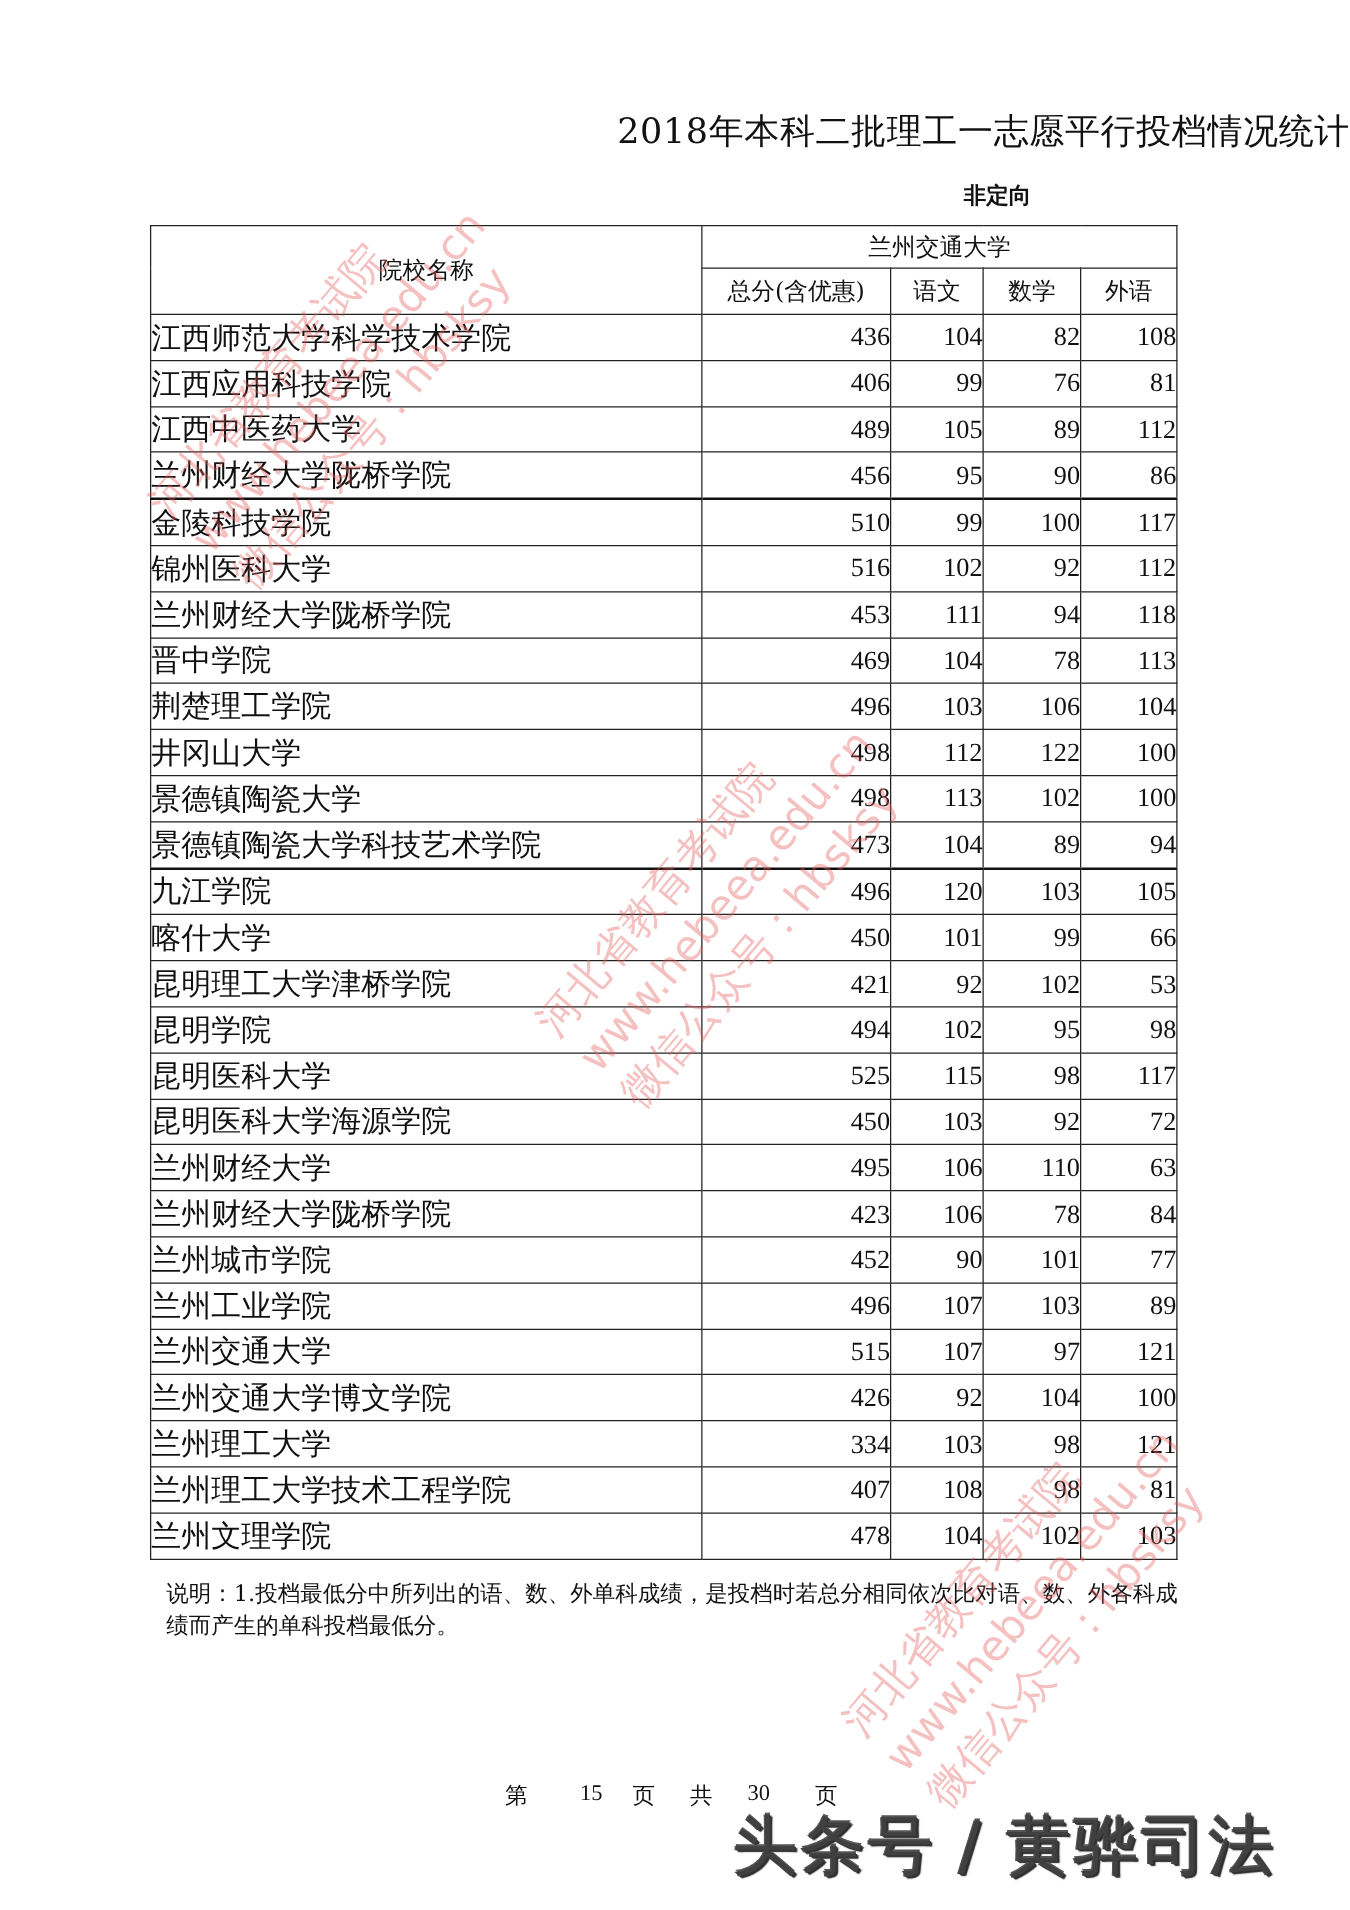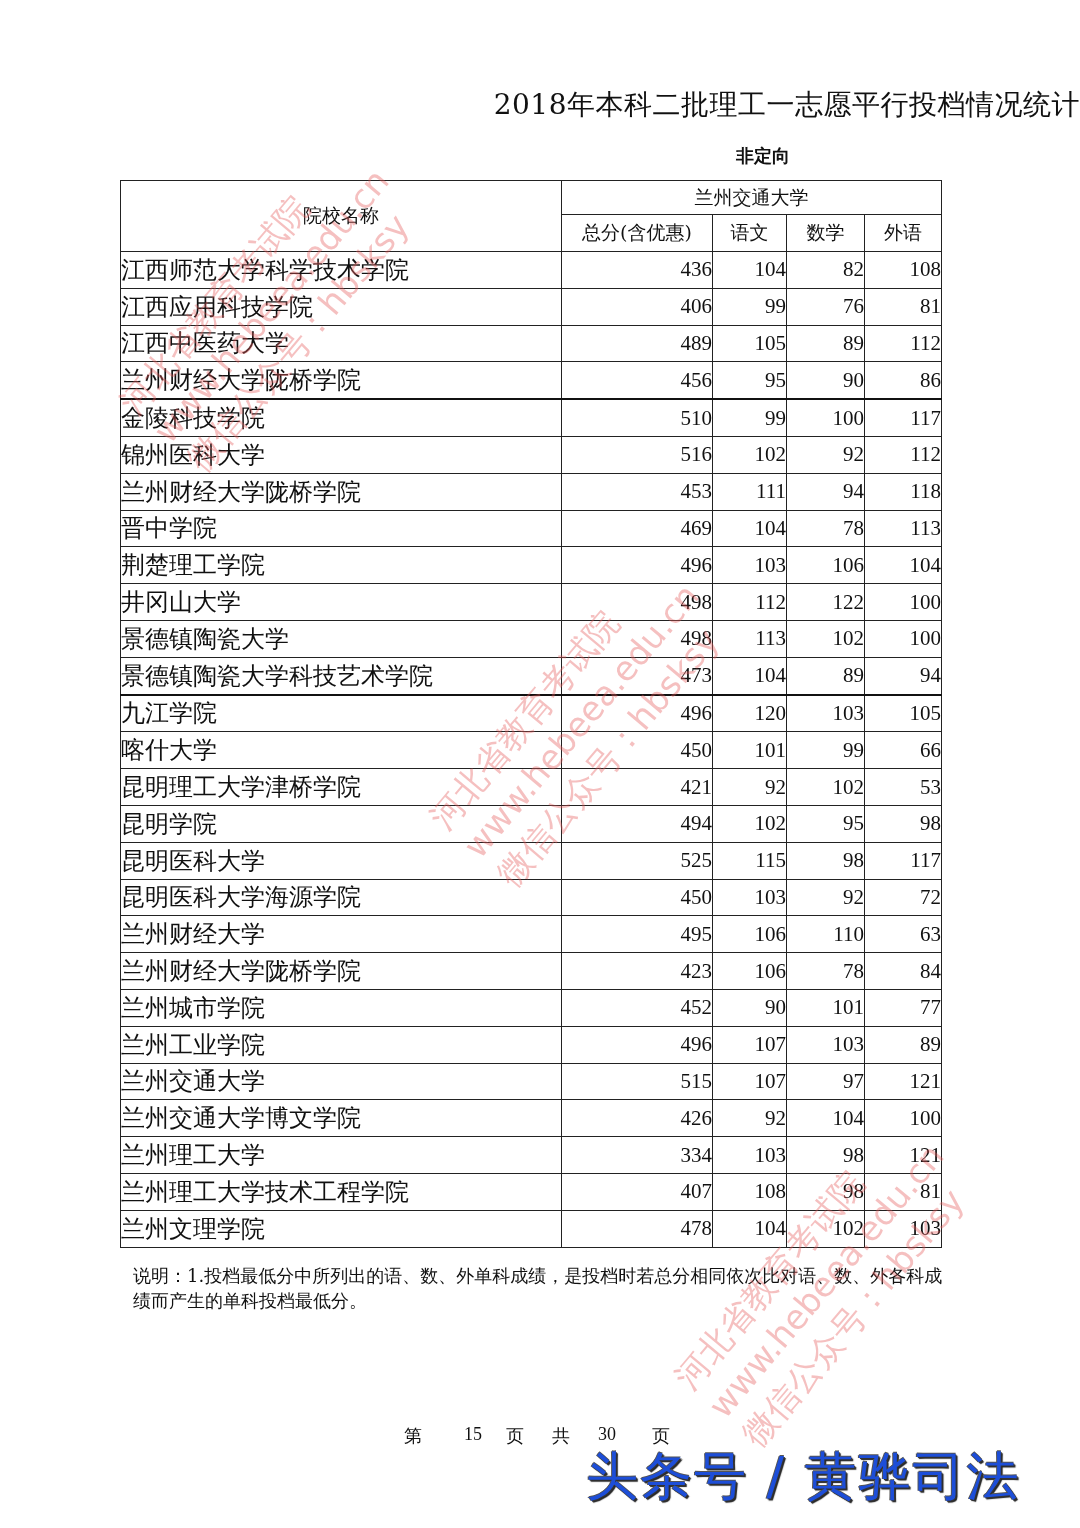--- a/index.html
+++ b/index.html
@@ -7,21 +7,21 @@
       width: 1080px; height: 1528px; background: #ffffff;
       position: relative; overflow: hidden;
       font-family: "DejaVu Serif", "Liberation Serif", serif;
       color: #111;
     }
     .title {
       position: absolute; top: 86px; left: 0; width: 1080px; text-align: right;
       font-size: 28px; letter-spacing: 0.5px;
     }
     .subtitle {
-      position: absolute; top: 144px; left: 736px;
+      position: absolute; top: 144px; left: 771px;
       font-size: 18px; font-weight: bold;
     }
     table.grid {
       position: absolute; top: 180px; left: 120px; width: 821px;
       border-collapse: collapse; table-layout: fixed;
     }
     table.grid td, table.grid th {
       border: 1px solid #222; padding: 0; font-weight: normal;
     }
     table.grid th { font-size: 19px; }
@@ -53,21 +53,21 @@
     }
     .pager span { display: inline-block; }
     .pager .pg-di { width: 60px; }
     .pager .pg-cur { width: 42px; font-family: "Liberation Serif", serif; }
     .pager .pg-ye1 { width: 46px; }
     .pager .pg-gong { width: 46px; }
     .pager .pg-tot { width: 54px; font-family: "Liberation Serif", serif; }
     .brand {
       position: absolute; top: 1442px; left: 586px;
       font-family: "DejaVu Sans", sans-serif;
-      font-size: 52px; color: #1d4ed8; letter-spacing: 2px;
+      font-size: 52px; color: #404040; letter-spacing: 2px;
       text-shadow: 1px 1px 0 #333, -1px 0 0 #555, 0 -1px 0 #555, 2px 2px 1px #222;
     }
     .wm {
       position: absolute; color: rgba(230, 90, 90, 0.38);
       font-family: "DejaVu Sans", sans-serif; white-space: nowrap;
       transform-origin: left top; pointer-events: none;
       font-size: 34px; line-height: 44px;
     }
   </style>
 </head>

